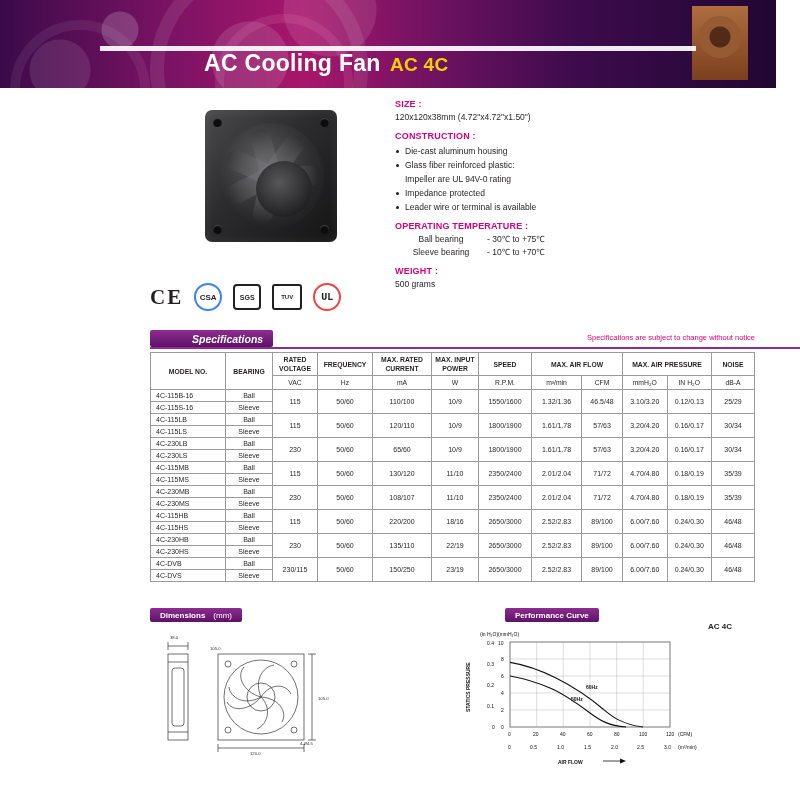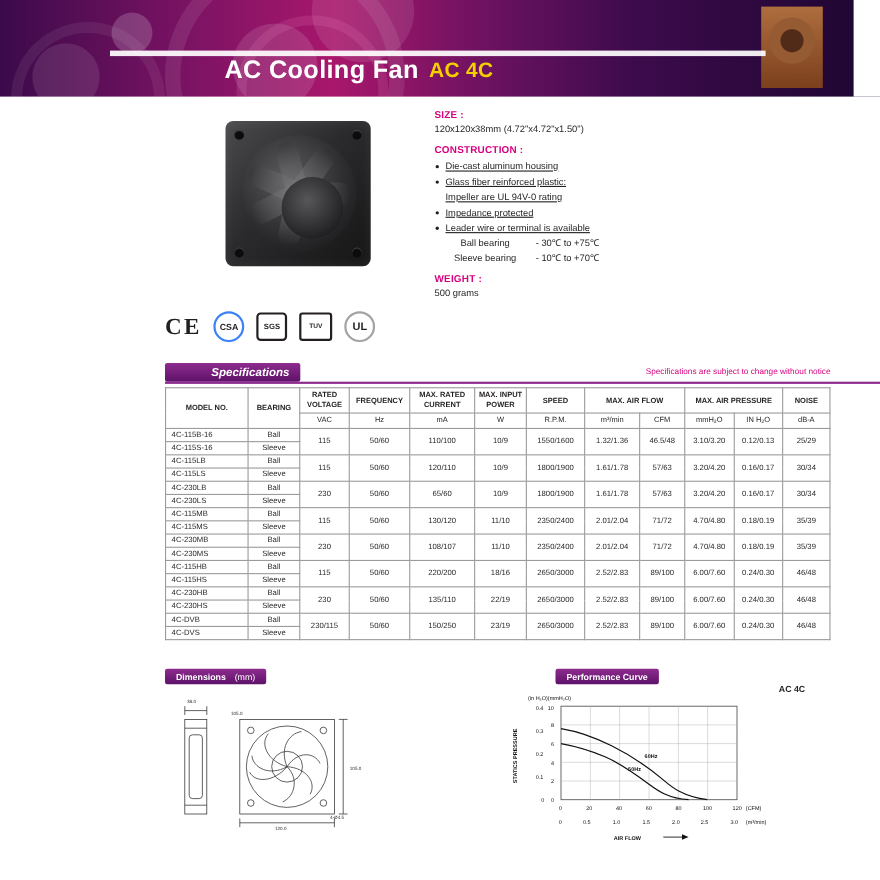--- a/index.html
+++ b/index.html
@@ -44,33 +44,33 @@
      background:radial-gradient(circle at 42% 38%,#57575a,#232325 70%,#0f0f10);}
   .photo .blade{position:absolute;left:50%;top:50%;width:48px;height:20px;margin:-10px 0 0 0;
      background:linear-gradient(90deg,rgba(120,120,124,.85),rgba(35,35,38,.2));
      border-radius:0 24px 24px 0;transform-origin:0 50%;}
 
   
   .specs{position:absolute;left:395px;top:98px;width:260px;font-size:8.5px;line-height:13px;}
   .specs .lbl{color:#d7007f;font-weight:bold;font-size:9px;letter-spacing:.2px;margin-top:6px;}
   .specs .lbl:first-child{margin-top:0;}
   .specs ul{margin:2px 0 0 0;padding:0;list-style:none;}
-  .specs li{position:relative;padding-left:10px;margin:1px 0;text-decoration:underline;}
+  .specs li{position:relative;padding-left:10px;margin:1px 0;}
   .specs li:before{content:"";position:absolute;left:1px;top:5px;width:3px;height:3px;border-radius:50%;background:#231f20;}
   .specs li.cont:before{display:none;}
   .specs .row{display:flex;}
   .specs .row .a{width:92px;text-align:center;}
 
   
   .certs{position:absolute;left:150px;top:283px;display:flex;align-items:center;gap:11px;}
   .certs .ce{font-size:21px;font-weight:bold;letter-spacing:2px;font-family:"Liberation Serif",serif;}
   .certs .circ{width:24px;height:24px;border-radius:50%;border:2px solid #3b82f6;display:flex;align-items:center;justify-content:center;font-size:8px;font-weight:bold;}
   .certs .sq{width:24px;height:22px;border:2px solid #231f20;border-radius:4px;display:flex;align-items:center;justify-content:center;font-size:7px;font-weight:bold;}
   .certs .tuv{width:26px;height:22px;border:2px solid #231f20;border-radius:3px;display:flex;flex-direction:column;align-items:center;justify-content:center;font-size:6px;font-weight:bold;line-height:6px;}
-  .certs .ul{width:24px;height:24px;border-radius:50%;border:2px solid #a3a3a3;display:flex;align-items:center;justify-content:center;font-size:10px;font-weight:bold;font-family:Liberation Sans, sans-serif;}
+  .certs .ul{width:24px;height:24px;border-radius:50%;border:2px solid #ef4444;display:flex;align-items:center;justify-content:center;font-size:10px;font-weight:bold;font-family:Liberation Mono, monospace;}
 
   
   .sectab{position:absolute;height:17px;background:linear-gradient(180deg,#8e2c8f,#5e1269);
      border-radius:2px;color:#fff;font-size:10.5px;font-weight:bold;font-style:italic;
      display:flex;align-items:center;padding:0 10px;}
   .sectab.small{font-size:8px;height:14px;font-style:normal;}
   #spec-tab{left:150px;top:330px;padding-left:42px;}
   #spec-tab:after{content:"";position:absolute;left:0;top:17px;width:650px;height:2px;background:#8e2c8f;}
   .specnote{position:absolute;right:45px;top:333px;font-size:7.5px;color:#d7007f;}
 
@@ -132,20 +132,21 @@
 
   <div class="lbl">CONSTRUCTION :</div>
   <ul>
     <li>Die-cast aluminum housing</li>
     <li>Glass fiber reinforced plastic:</li>
     <li class="cont">Impeller are UL 94V-0 rating</li>
     <li>Impedance protected</li>
     <li>Leader wire or terminal is available</li>
   </ul>
 
+  <div class="lbl">OPERATING TEMPERATURE :</div>
   <div class="row">
     <div class="a">Ball bearing</div>
     <div>- 30℃ to +75℃</div>
   </div>
   <div class="row">
     <div class="a">Sleeve bearing</div>
     <div>- 10℃ to +70℃</div>
   </div>
 
   <div class="lbl">WEIGHT :</div>

